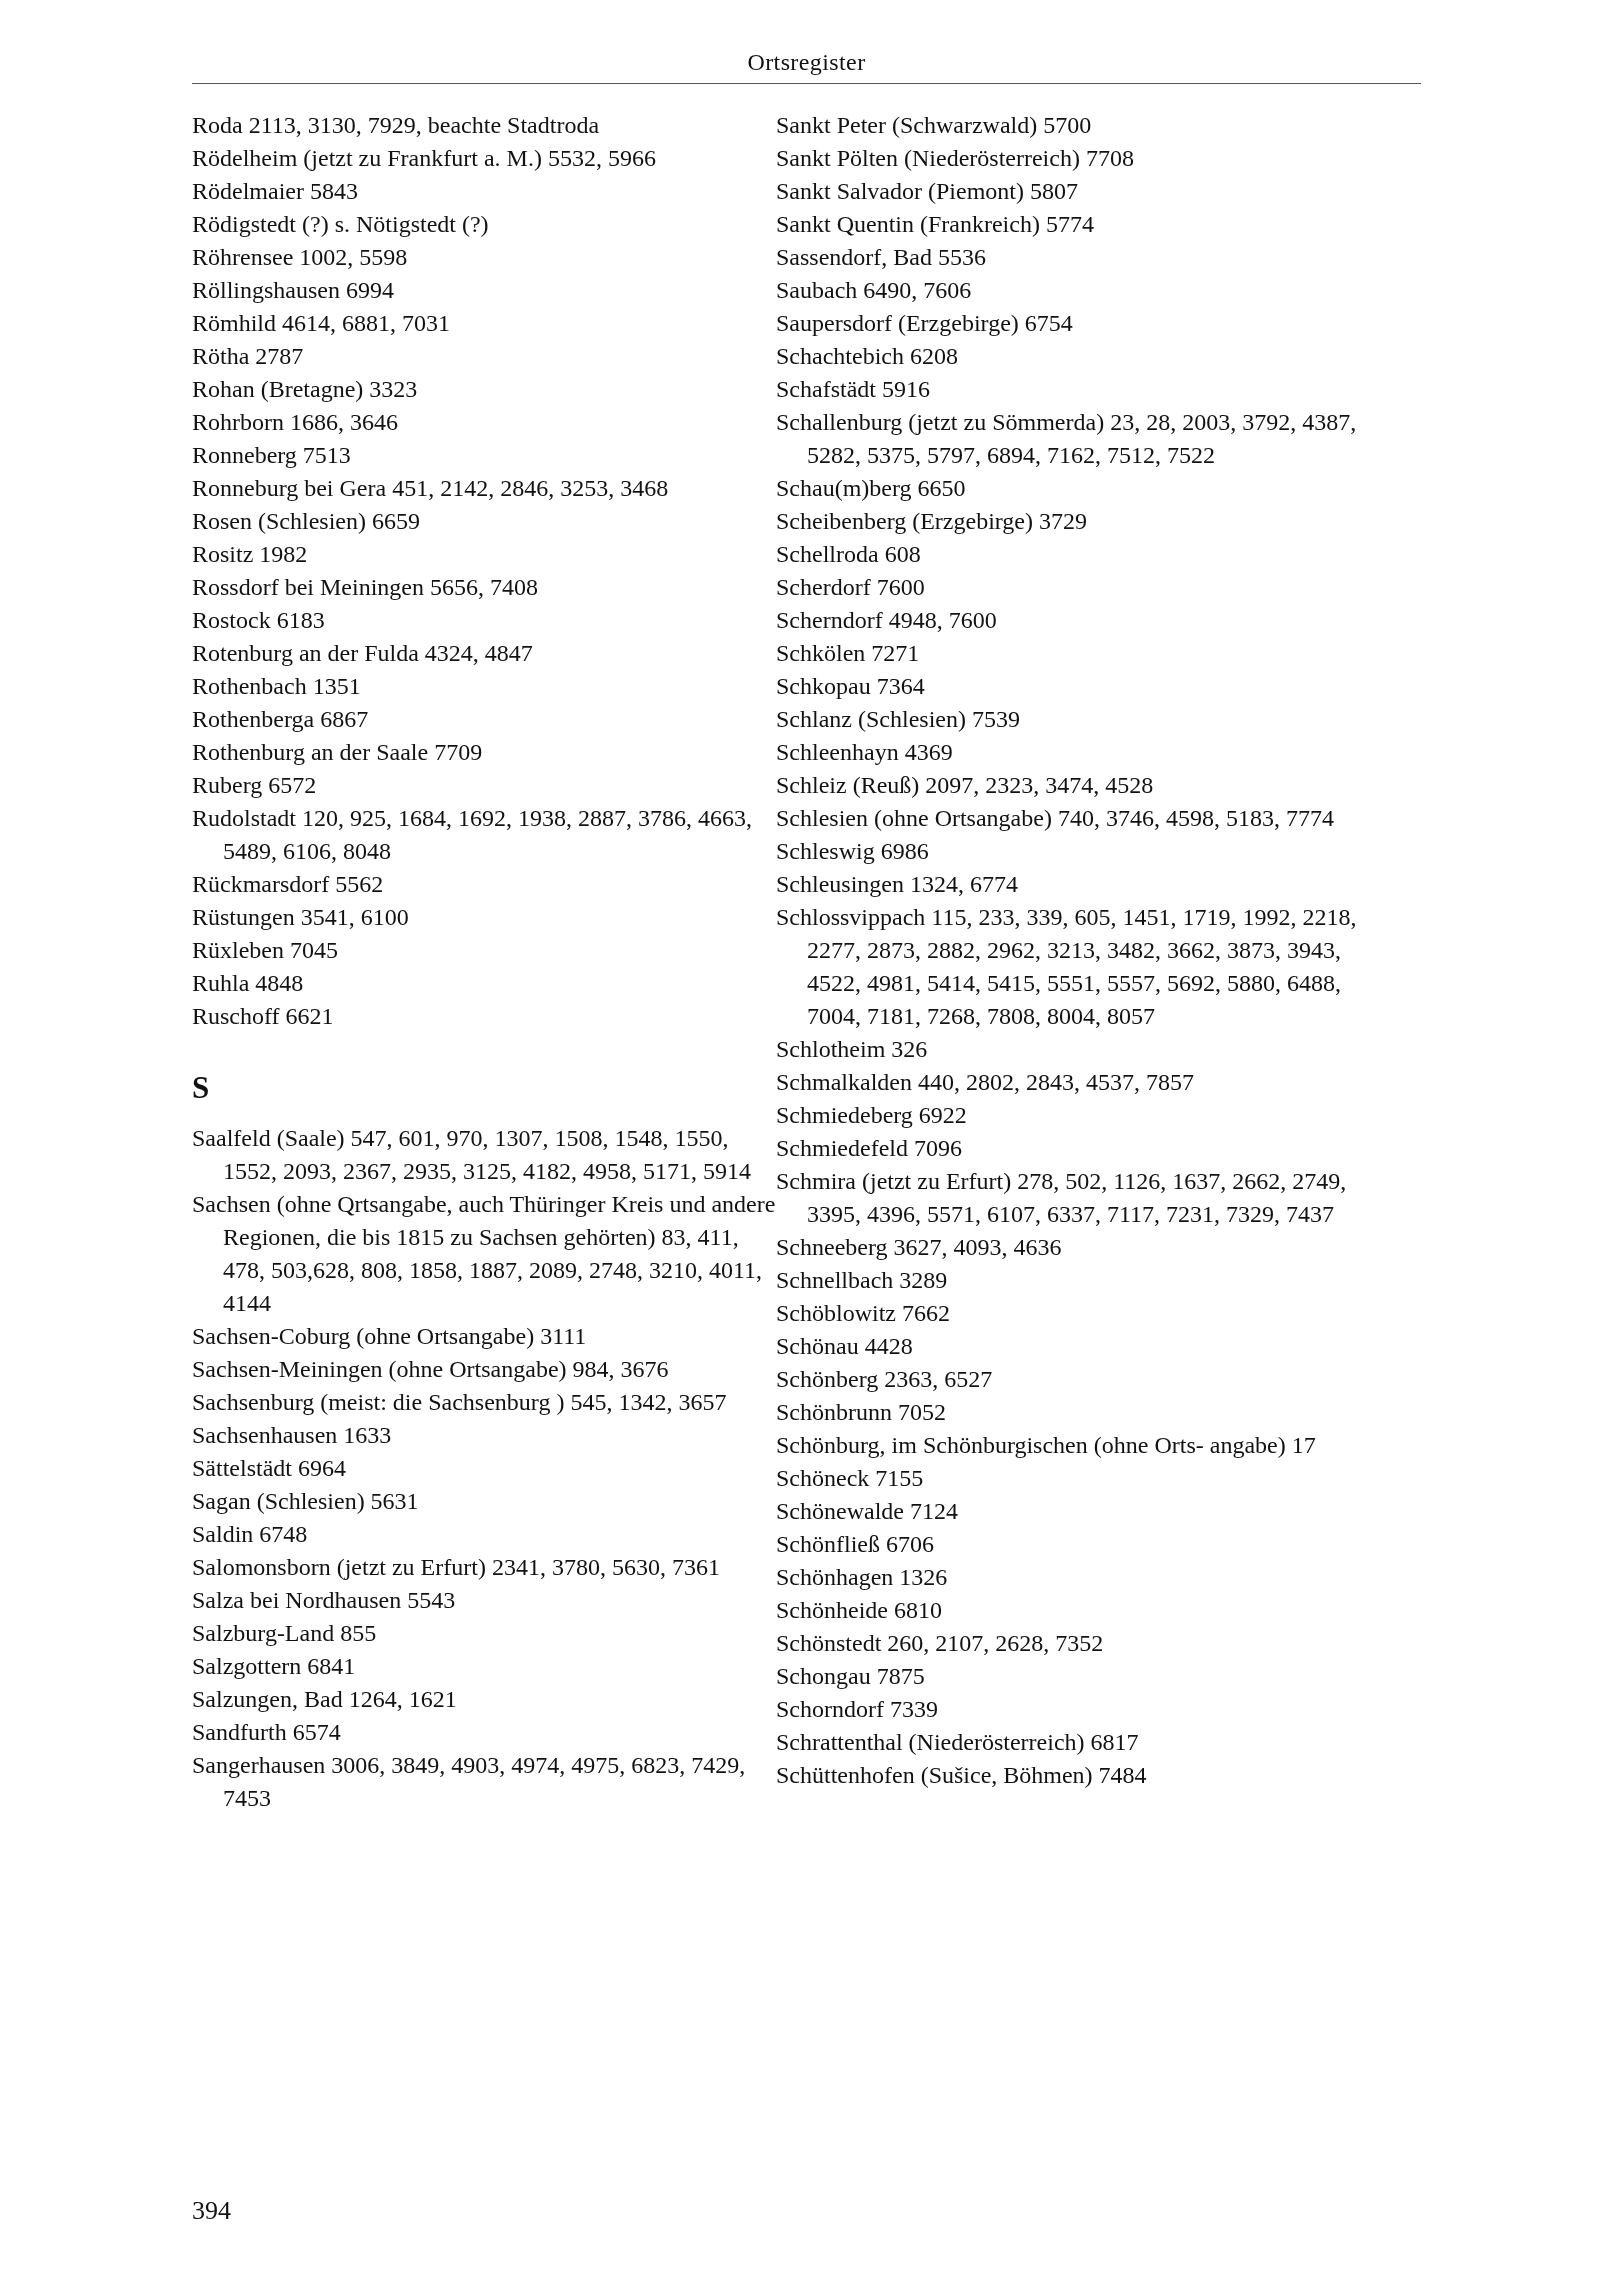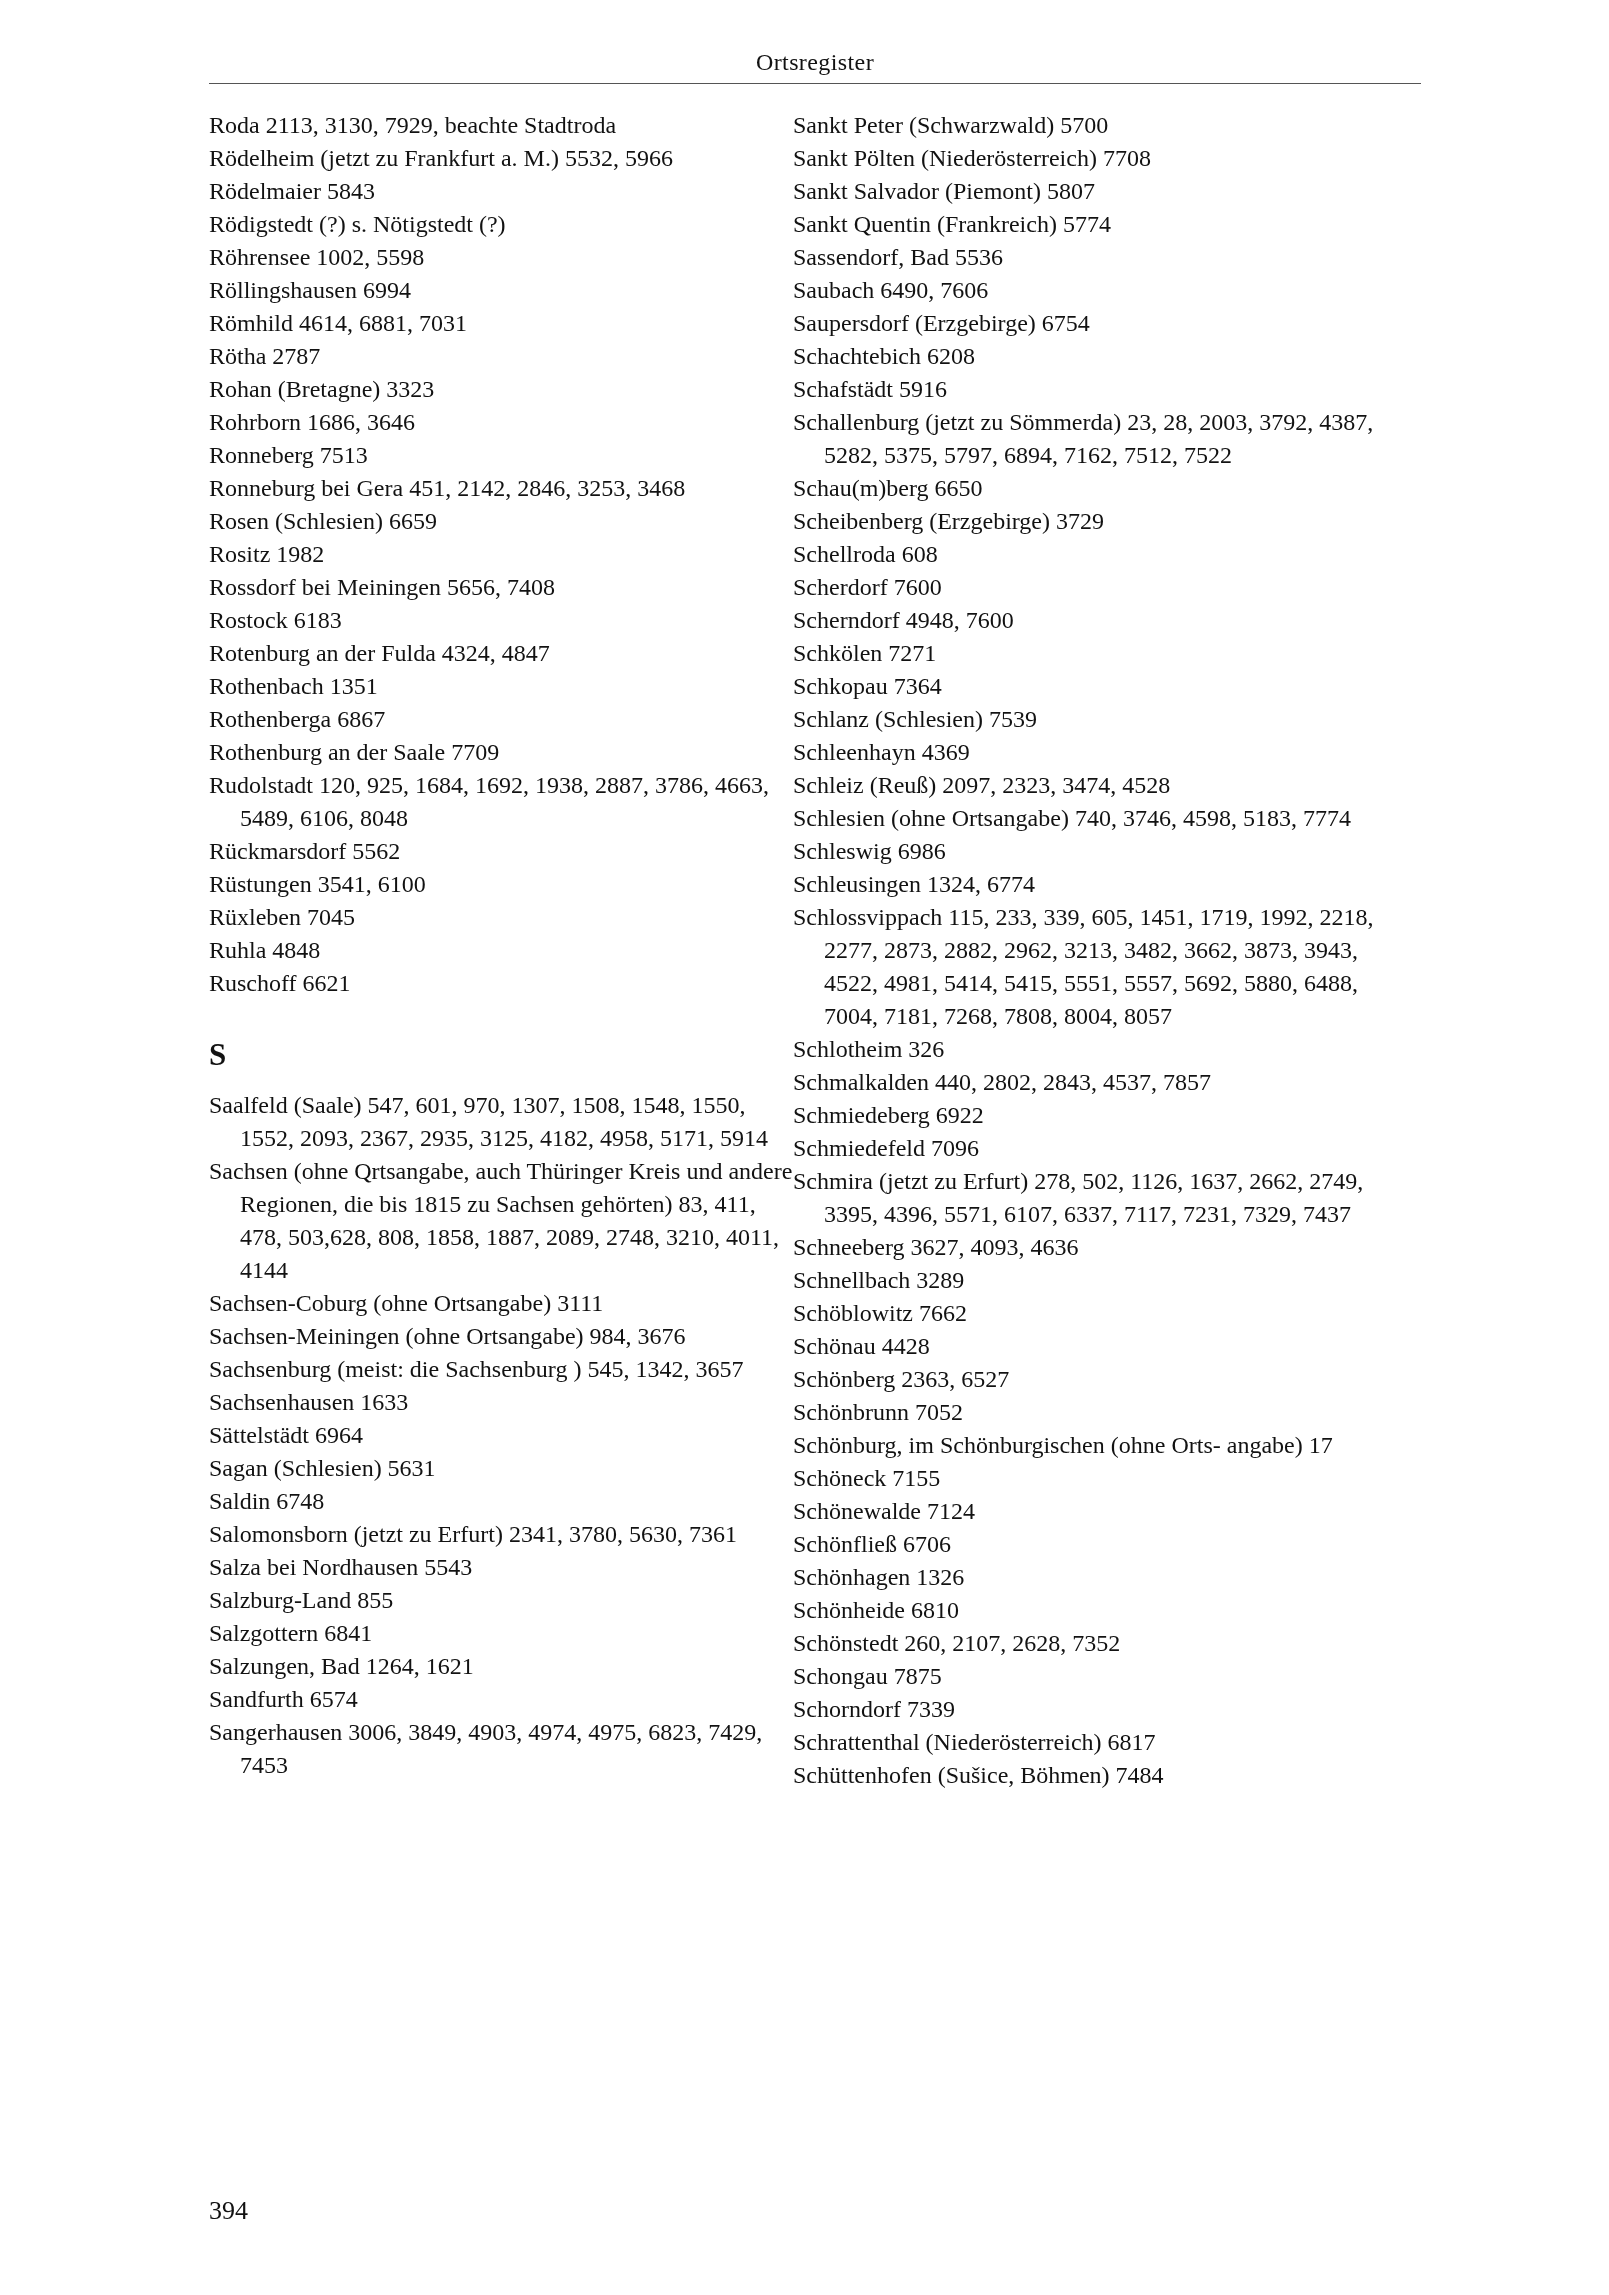--- a/index.html
+++ b/index.html
@@ -8,21 +8,20 @@
     width: 1610px;
     height: 2295px;
     position: relative;
     font-family: "Liberation Serif", serif;
     color: #121212;
   }
   .page {
     position: absolute;
     inset: 0;
     padding: 48px 189px 0 192px;
-    margin-left: 17px;
   }
   .running-head {
     text-align: center;
     font-size: 24px;
     line-height: 28px;
     letter-spacing: 0.4px;
   }
   .head-rule {
     border: none;
     border-bottom: 1.7px solid #555;
@@ -83,20 +82,21 @@
           <div class="entry">Ronneberg 7513</div>
           <div class="entry">Ronneburg bei Gera 451, 2142, 2846, 3253, 3468</div>
           <div class="entry">Rosen (Schlesien) 6659</div>
           <div class="entry">Rositz 1982</div>
           <div class="entry">Rossdorf bei Meiningen 5656, 7408</div>
           <div class="entry">Rostock 6183</div>
           <div class="entry">Rotenburg an der Fulda 4324, 4847</div>
           <div class="entry">Rothenbach 1351</div>
           <div class="entry">Rothenberga 6867</div>
           <div class="entry">Rothenburg an der Saale 7709</div>
+          <div class="entry">Ruberg 6572</div>
           <div class="entry">Rudolstadt 120, 925, 1684, 1692, 1938, 2887, 3786, 4663, 5489, 6106, 8048</div>
           <div class="entry">Rückmarsdorf 5562</div>
           <div class="entry">Rüstungen 3541, 6100</div>
           <div class="entry">Rüxleben 7045</div>
           <div class="entry">Ruhla 4848</div>
           <div class="entry">Ruschoff 6621</div>
         </div>
       <div class="section-heading">S</div>
       <div>
           <div class="entry">Saalfeld (Saale) 547, 601, 970, 1307, 1508, 1548, 1550, 1552, 2093, 2367, 2935, 3125, 4182, 4958, 5171, 5914</div>

